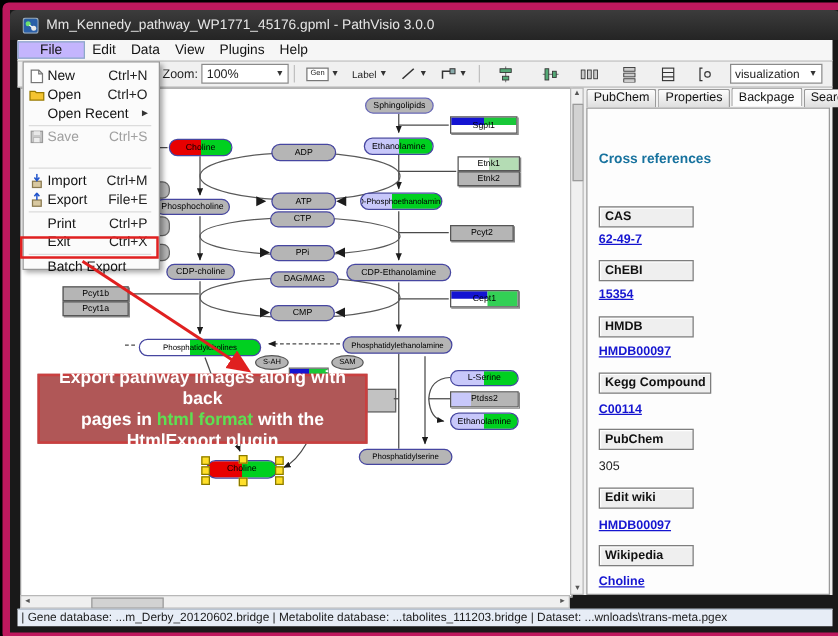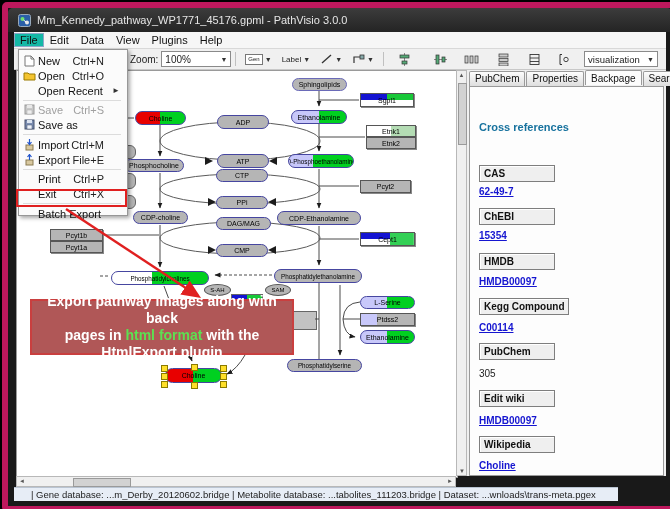--- a/index.html
+++ b/index.html
@@ -8,21 +8,21 @@
     border:6px solid #be185d;border-radius:5px;}
   
   .titlebar{position:absolute;left:0;top:0;width:100%;height:24px;display:flex;align-items:center;
     background:linear-gradient(#3c3c3c,#242424);border-radius:5px 5px 0 0;}
   .titlebar .title{color:#e6e6e6;font-size:11px;margin-left:6px;white-space:nowrap;}
   .appicon{width:13px;height:13px;margin-left:10px;}
   
   .menubar{position:absolute;left:6px;top:24px;width:652px;height:16px;background:#f6f6f6;
     display:flex;align-items:center;font-size:11px;border-bottom:1px solid #d8d8d8;}
   .menubar .mi{padding:1px 6px;color:#111;}
-  .menubar .mi.active{border:1px solid #8ca8c8;background:#14b8a6;padding:0 5px;}
+  .menubar .mi.active{border:1px solid #8ca8c8;background:#c4b5fd;padding:0 17px;}
   
   .toolbar{position:absolute;left:6px;top:41px;width:652px;height:20px;background:#f0f0f0;
     display:flex;align-items:center;font-size:10px;color:#222;border-bottom:1px solid #c8c8c8;}
   .tsep{width:1px;height:14px;background:#c0c0c0;margin:0 4px;}
   .combo{display:flex;align-items:center;background:#fff;border:1px solid #8a8a8a;height:14px;
     padding:0 3px;font-size:10px;}
   .combo .arr{margin-left:6px;font-size:7px;color:#333;}
   .tbtn{display:flex;align-items:center;height:16px;padding:0 3px;margin:0 1px;border:1px solid transparent;}
   .tbtn svg{display:block;}
   .darr{font-size:7px;color:#333;margin-left:2px;}
@@ -57,30 +57,30 @@
   .tab.active{background:#fcfcfc;font-weight:normal;position:relative;top:-1px;padding-top:2px;}
   .pcontent{position:absolute;left:2px;top:16px;width:193px;height:388px;background:#fdfdfd;
     border:1px solid #9a9a9a;overflow:hidden;}
   .xref-h{position:absolute;left:9px;top:34px;font-size:11px;font-weight:bold;color:#17729e;}
   .secbox{position:absolute;left:9px;height:12px;background:#efefef;border:1px solid #7e7e7e;
     box-shadow:inset 1px 1px 0 #fff;font-size:10px;font-weight:bold;color:#111;padding:2px 4px 1px 4px;
     white-space:nowrap;}
   .seclink{position:absolute;left:9px;font-size:10px;font-weight:bold;color:#1515d0;text-decoration:underline;}
   .secplain{position:absolute;left:9px;font-size:10px;color:#222;}
   
-  .statusbar{position:absolute;left:6px;top:479px;width:604px;height:14px;background:#e7edf6;
+  .statusbar{position:absolute;left:6px;top:479px;width:652px;height:14px;background:#e7edf6;
     border-top:1px solid #b9c4d2;font-size:9.5px;color:#1c1c1c;display:flex;align-items:center;
-    white-space:nowrap;overflow:hidden;padding-left:17px;box-sizing:border-box;}
+    white-space:nowrap;overflow:hidden;padding-left:3px;box-sizing:border-box;}
   
   .filemenu{position:absolute;left:10px;top:41px;width:108px;height:165px;background:#fbfbfb;
     border:1px solid #979797;box-shadow:2px 2px 4px rgba(0,0,0,.35);z-index:8;font-size:11px;}
   .fitem{position:absolute;left:1px;width:104px;height:15px;display:flex;align-items:center;color:#111;}
   .fitem .fic{width:18px;display:flex;justify-content:center;align-items:center;}
   .fitem .flabel{flex:1;}
-  .fitem .fshort{margin-right:20px;color:#222;}
+  .fitem .fshort{margin-right:6px;color:#222;}
   .fitem.disabled .flabel,.fitem.disabled .fshort{color:#a0a0a0;}
   .fsep{position:absolute;left:4px;width:98px;height:1px;background:#dcdcdc;}
   .fsub{margin-right:4px;font-size:8px;color:#333;}
   .redbox{position:absolute;left:8px;top:181px;width:111px;height:18px;border:2px solid #e02020;
     box-sizing:border-box;z-index:9;}
   .annot{position:absolute;left:0;top:0;width:670px;height:509px;pointer-events:none;z-index:9;}
 </style>
 </head>
 <body>
 
@@ -361,31 +361,20 @@
       <span class="fic">
           <svg width="11" height="11">
             <rect x="1" y="1" width="9" height="9" fill="#c9c9c9" stroke="#999"></rect>
             <rect x="3" y="1" width="5" height="3" fill="#e8e8e8"></rect>
             <rect x="3" y="6" width="5" height="4" fill="#eee" stroke="#aaa" stroke-width="0.5"></rect>
           </svg>
         </span>
       <span class="flabel">Save</span>
         <span class="fshort">Ctrl+S</span>
     </div>
-    <div class="fitem" style="top:67px">
-      <span class="fic">
-          <svg width="11" height="11">
-            <rect x="1" y="1" width="9" height="9" fill="#7d8fb3" stroke="#44506b"></rect>
-            <rect x="3" y="1" width="5" height="3" fill="#dde4f0"></rect>
-            <rect x="3" y="6" width="5" height="4" fill="#eef2fa" stroke="#44506b" stroke-width="0.5"></rect>
-          </svg>
-        </span>
-      <span class="flabel">Save as</span>
-        <span class="fshort"></span>
-    </div>
     <div class="fsep" style="top:84px"></div>
     <div class="fitem" style="top:87px">
       <span class="fic">
           <svg width="11" height="12">
             <rect x="2" y="6" width="7" height="5" fill="#d8c8a0" stroke="#8a7a50"></rect>
             <path d="M5.5,0 L5.5,5 M3.5,3 L5.5,5.5 L7.5,3" fill="none" stroke="#2255cc" stroke-width="1.2"></path>
           </svg>
         </span>
       <span class="flabel">Import</span>
         <span class="fshort">Ctrl+M</span>

